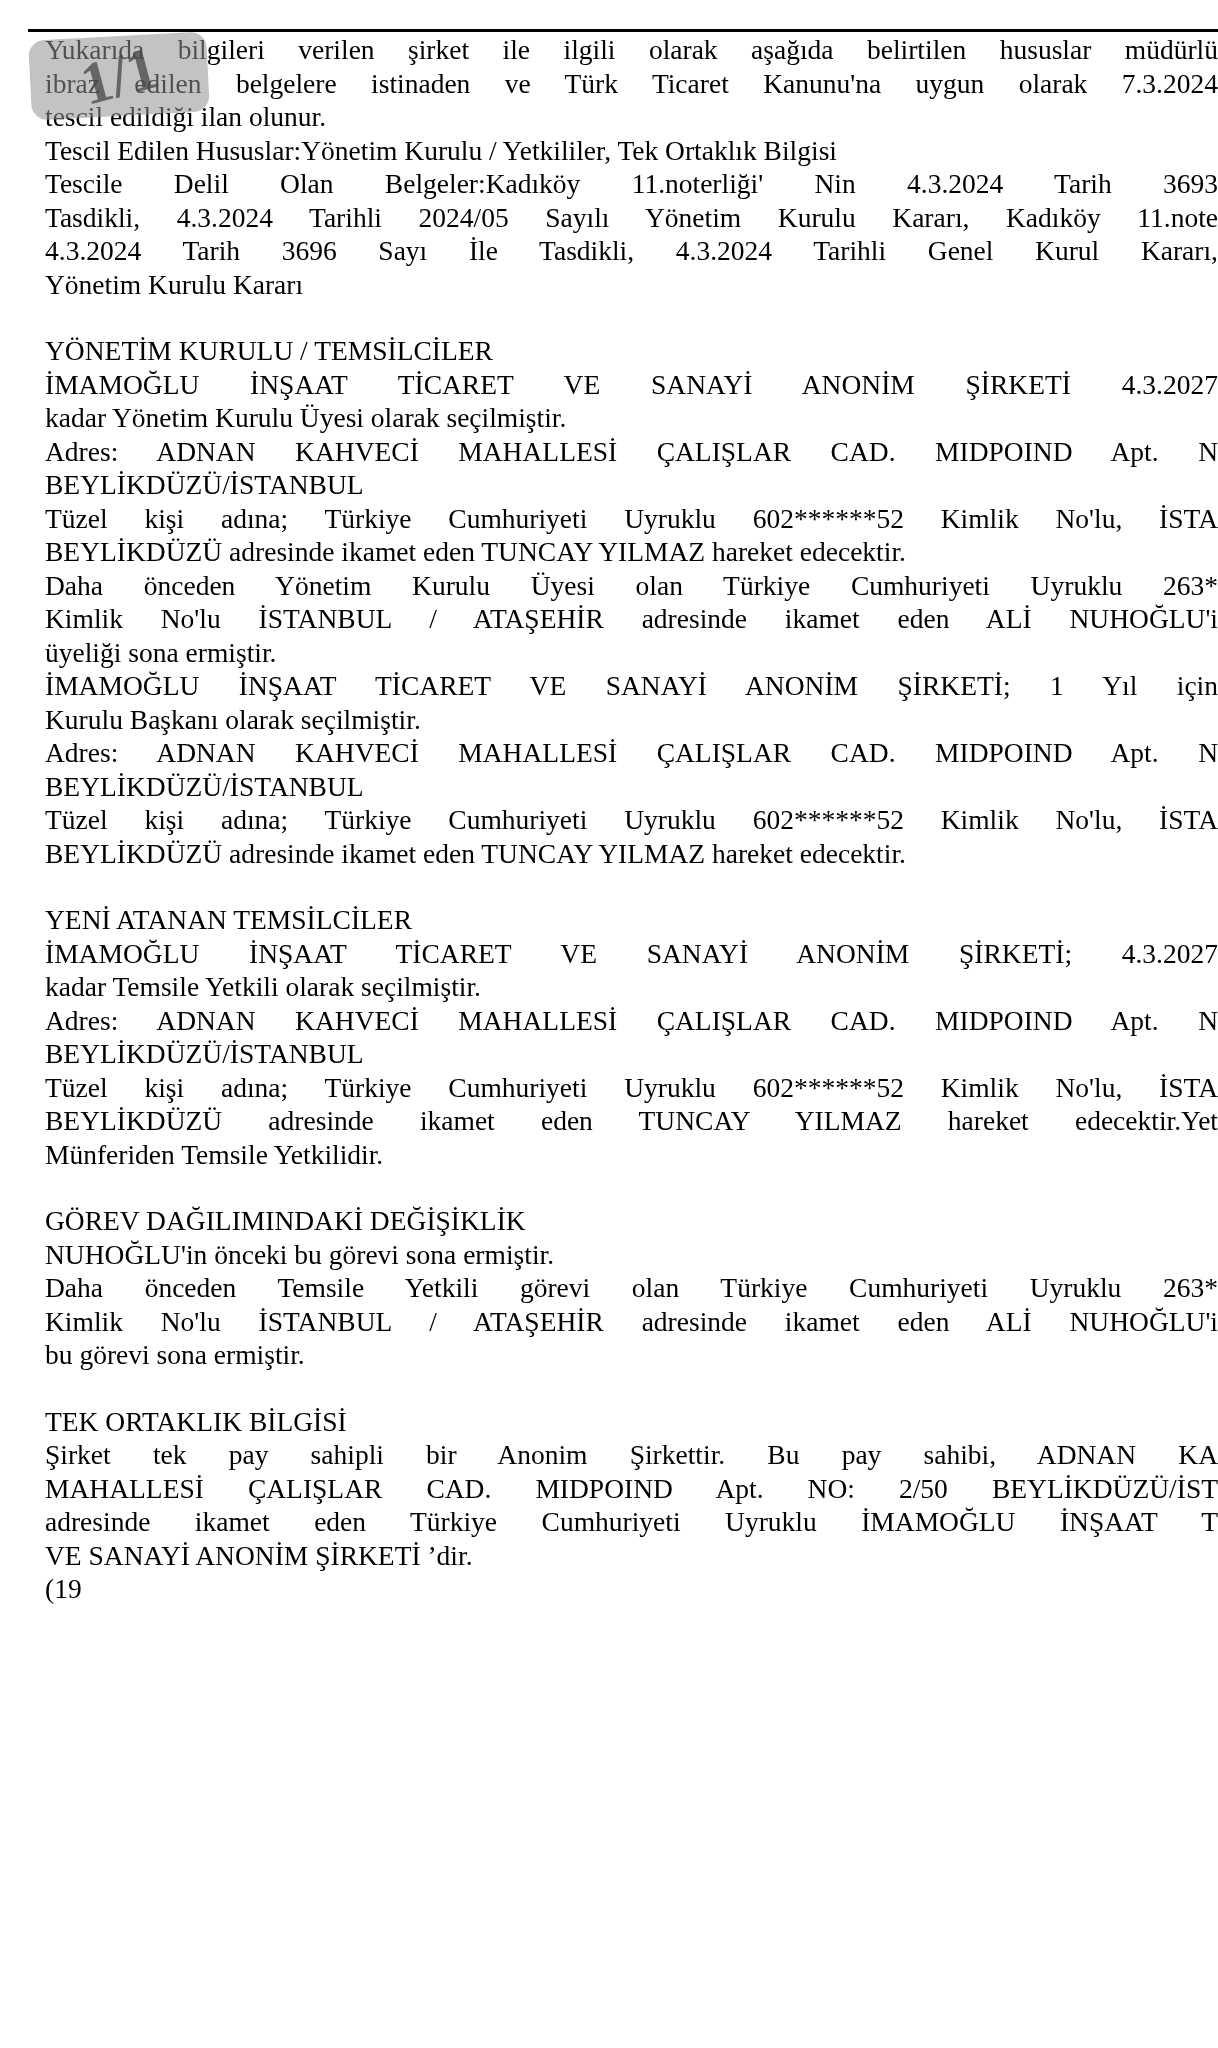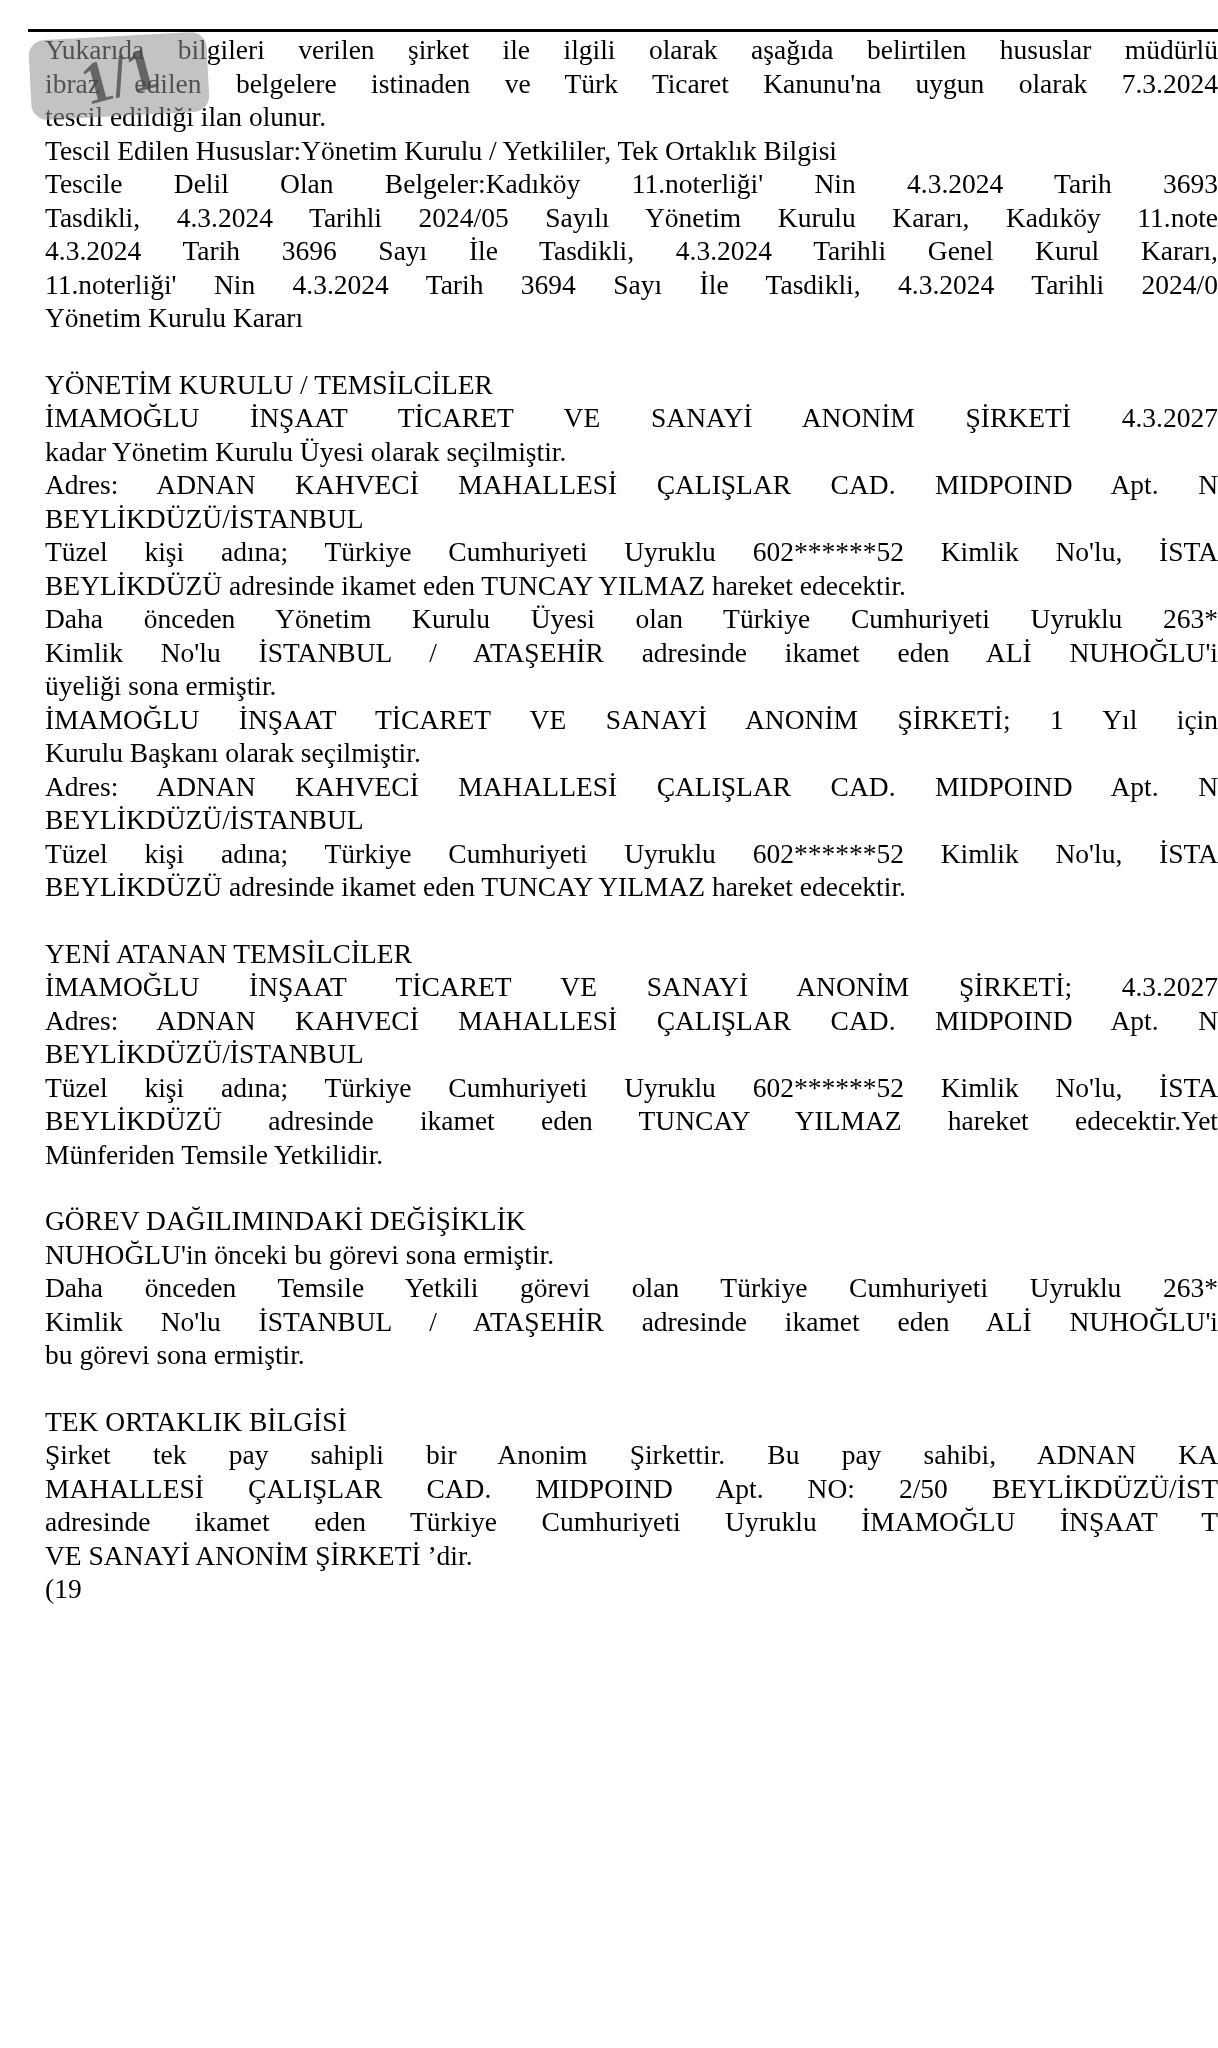--- a/index.html
+++ b/index.html
@@ -83,40 +83,40 @@
   <div class="top-rule"></div>
 
   <div class="content">
       <div class="line justify"><span>Yukarıda bilgileri verilen şirket ile ilgili olarak aşağıda belirtilen hususlar müdürlü</span></div>
       <div class="line justify"><span>ibraz edilen belgelere istinaden ve Türk Ticaret Kanunu'na uygun olarak 7.3.2024</span></div>
       <div class="line"><span>tescil edildiği ilan olunur.</span></div>
       <div class="line"><span class="bold">Tescil Edilen Hususlar:</span><span>Yönetim Kurulu / Yetkililer, Tek Ortaklık Bilgisi</span></div>
       <div class="line justify"><span class="bold">Tescile Delil Olan Belgeler:</span><span>Kadıköy 11.noterliği' Nin 4.3.2024 Tarih 3693</span></div>
       <div class="line justify"><span>Tasdikli, 4.3.2024 Tarihli 2024/05 Sayılı Yönetim Kurulu Kararı, Kadıköy 11.note</span></div>
       <div class="line justify"><span>4.3.2024 Tarih 3696 Sayı İle Tasdikli, 4.3.2024 Tarihli Genel Kurul Kararı,</span></div>
-      <div class="line justify"><span>11.noterliği' Nin 4.3.2024 Tarih 3694 Sayı İle Tasdikli, 4.3.2024 Tarihli 2024/0</span></div>
       <div class="line"><span>Yönetim Kurulu Kararı</span></div>
       <div class="line space-before"><span class="bold">YÖNETİM KURULU / TEMSİLCİLER</span></div>
       <div class="line justify"><span>İMAMOĞLU İNŞAAT TİCARET VE SANAYİ ANONİM ŞİRKETİ 4.3.2027</span></div>
       <div class="line"><span>kadar Yönetim Kurulu Üyesi olarak seçilmiştir.</span></div>
       <div class="line justify"><span>Adres: ADNAN KAHVECİ MAHALLESİ ÇALIŞLAR CAD. MIDPOIND Apt. N</span></div>
       <div class="line"><span>BEYLİKDÜZÜ/İSTANBUL</span></div>
       <div class="line justify"><span>Tüzel kişi adına; Türkiye Cumhuriyeti Uyruklu 602******52 Kimlik No'lu, İSTA</span></div>
       <div class="line"><span>BEYLİKDÜZÜ adresinde ikamet eden TUNCAY YILMAZ hareket edecektir.</span></div>
       <div class="line justify"><span>Daha önceden Yönetim Kurulu Üyesi olan Türkiye Cumhuriyeti Uyruklu 263*</span></div>
       <div class="line justify"><span>Kimlik No'lu İSTANBUL / ATAŞEHİR adresinde ikamet eden ALİ NUHOĞLU'i</span></div>
       <div class="line"><span>üyeliği sona ermiştir.</span></div>
       <div class="line justify"><span>İMAMOĞLU İNŞAAT TİCARET VE SANAYİ ANONİM ŞİRKETİ; 1 Yıl için</span></div>
       <div class="line"><span>Kurulu Başkanı olarak seçilmiştir.</span></div>
       <div class="line justify"><span>Adres: ADNAN KAHVECİ MAHALLESİ ÇALIŞLAR CAD. MIDPOIND Apt. N</span></div>
       <div class="line"><span>BEYLİKDÜZÜ/İSTANBUL</span></div>
       <div class="line justify"><span>Tüzel kişi adına; Türkiye Cumhuriyeti Uyruklu 602******52 Kimlik No'lu, İSTA</span></div>
       <div class="line"><span>BEYLİKDÜZÜ adresinde ikamet eden TUNCAY YILMAZ hareket edecektir.</span></div>
       <div class="line space-before"><span class="bold">YENİ ATANAN TEMSİLCİLER</span></div>
       <div class="line justify"><span>İMAMOĞLU İNŞAAT TİCARET VE SANAYİ ANONİM ŞİRKETİ; 4.3.2027</span></div>
+      <div class="line"><span>kadar Temsile Yetkili olarak seçilmiştir.</span></div>
       <div class="line justify"><span>Adres: ADNAN KAHVECİ MAHALLESİ ÇALIŞLAR CAD. MIDPOIND Apt. N</span></div>
       <div class="line"><span>BEYLİKDÜZÜ/İSTANBUL</span></div>
       <div class="line justify"><span>Tüzel kişi adına; Türkiye Cumhuriyeti Uyruklu 602******52 Kimlik No'lu, İSTA</span></div>
       <div class="line justify"><span>BEYLİKDÜZÜ adresinde ikamet eden TUNCAY YILMAZ hareket edecektir.Yet</span></div>
       <div class="line"><span>Münferiden Temsile Yetkilidir.</span></div>
       <div class="line space-before"><span class="bold">GÖREV DAĞILIMINDAKİ DEĞİŞİKLİK</span></div>
       <div class="line"><span>NUHOĞLU'in önceki bu görevi sona ermiştir.</span></div>
       <div class="line justify"><span>Daha önceden Temsile Yetkili görevi olan Türkiye Cumhuriyeti Uyruklu 263*</span></div>
       <div class="line justify"><span>Kimlik No'lu İSTANBUL / ATAŞEHİR adresinde ikamet eden ALİ NUHOĞLU'i</span></div>
       <div class="line"><span>bu görevi sona ermiştir.</span></div>

